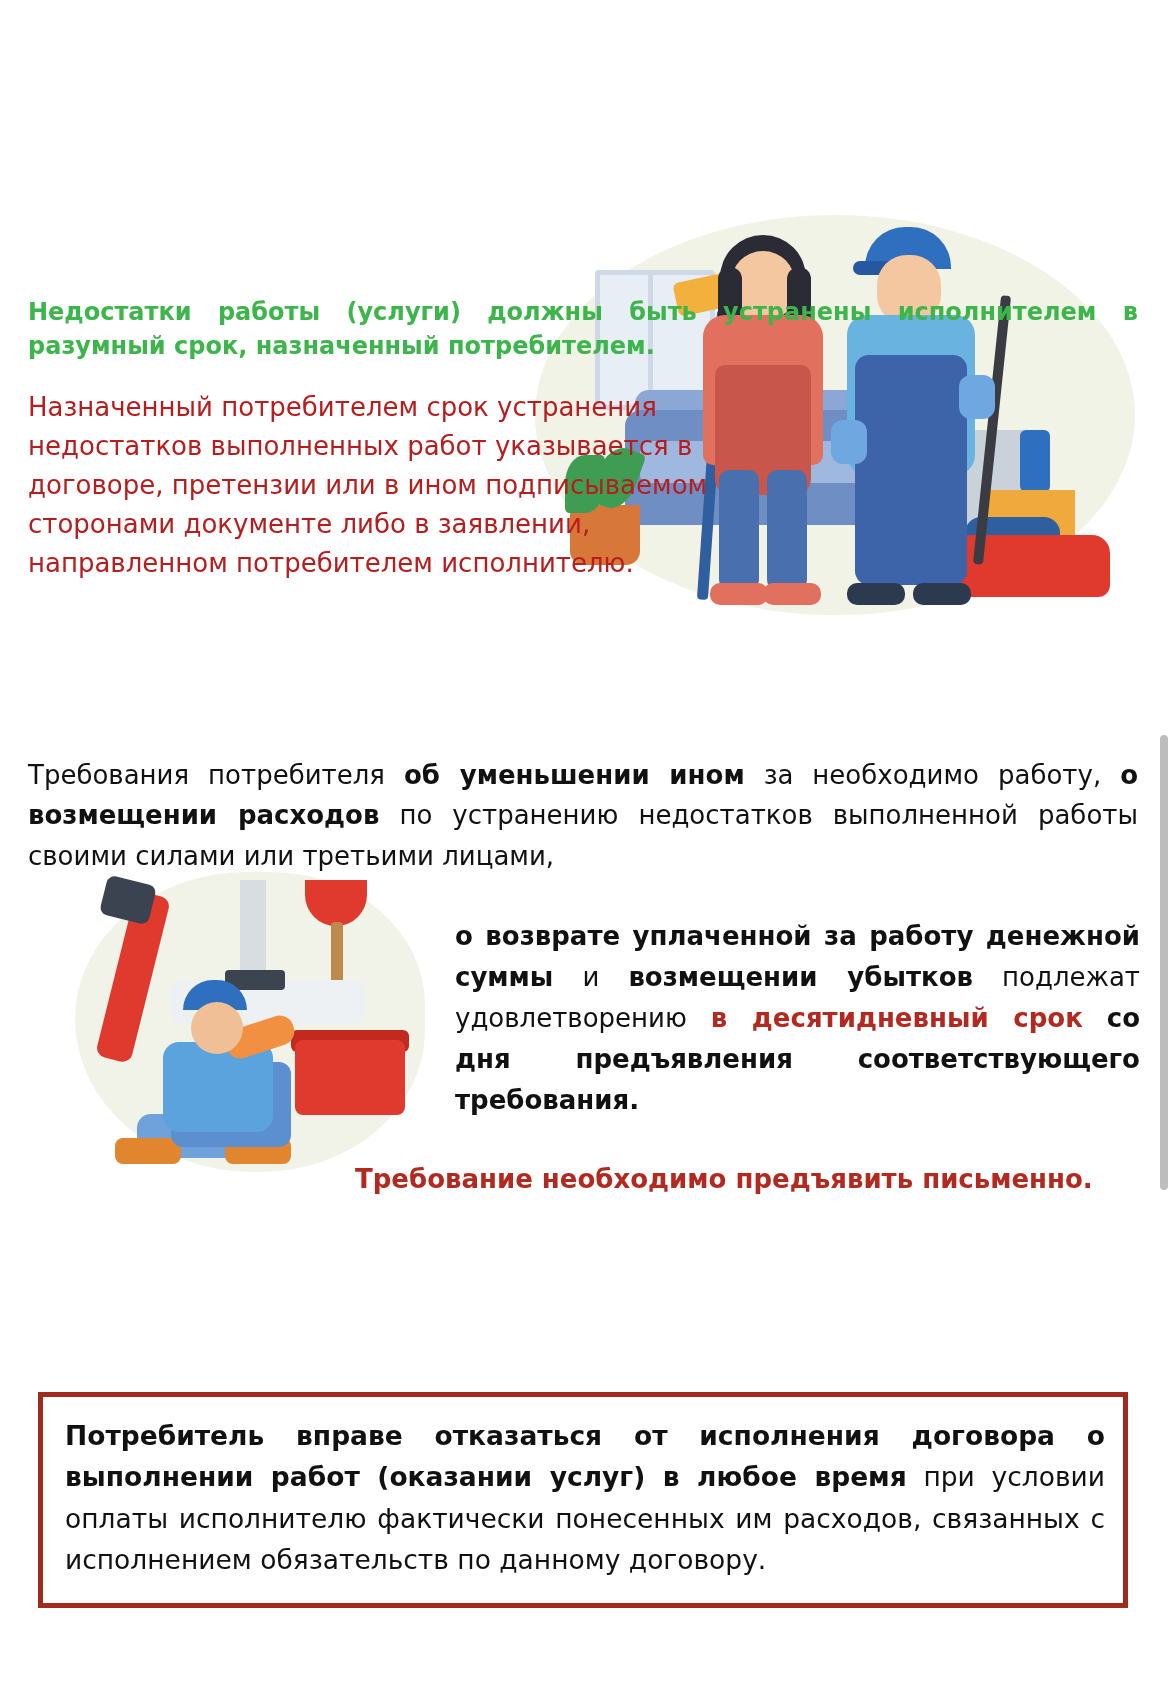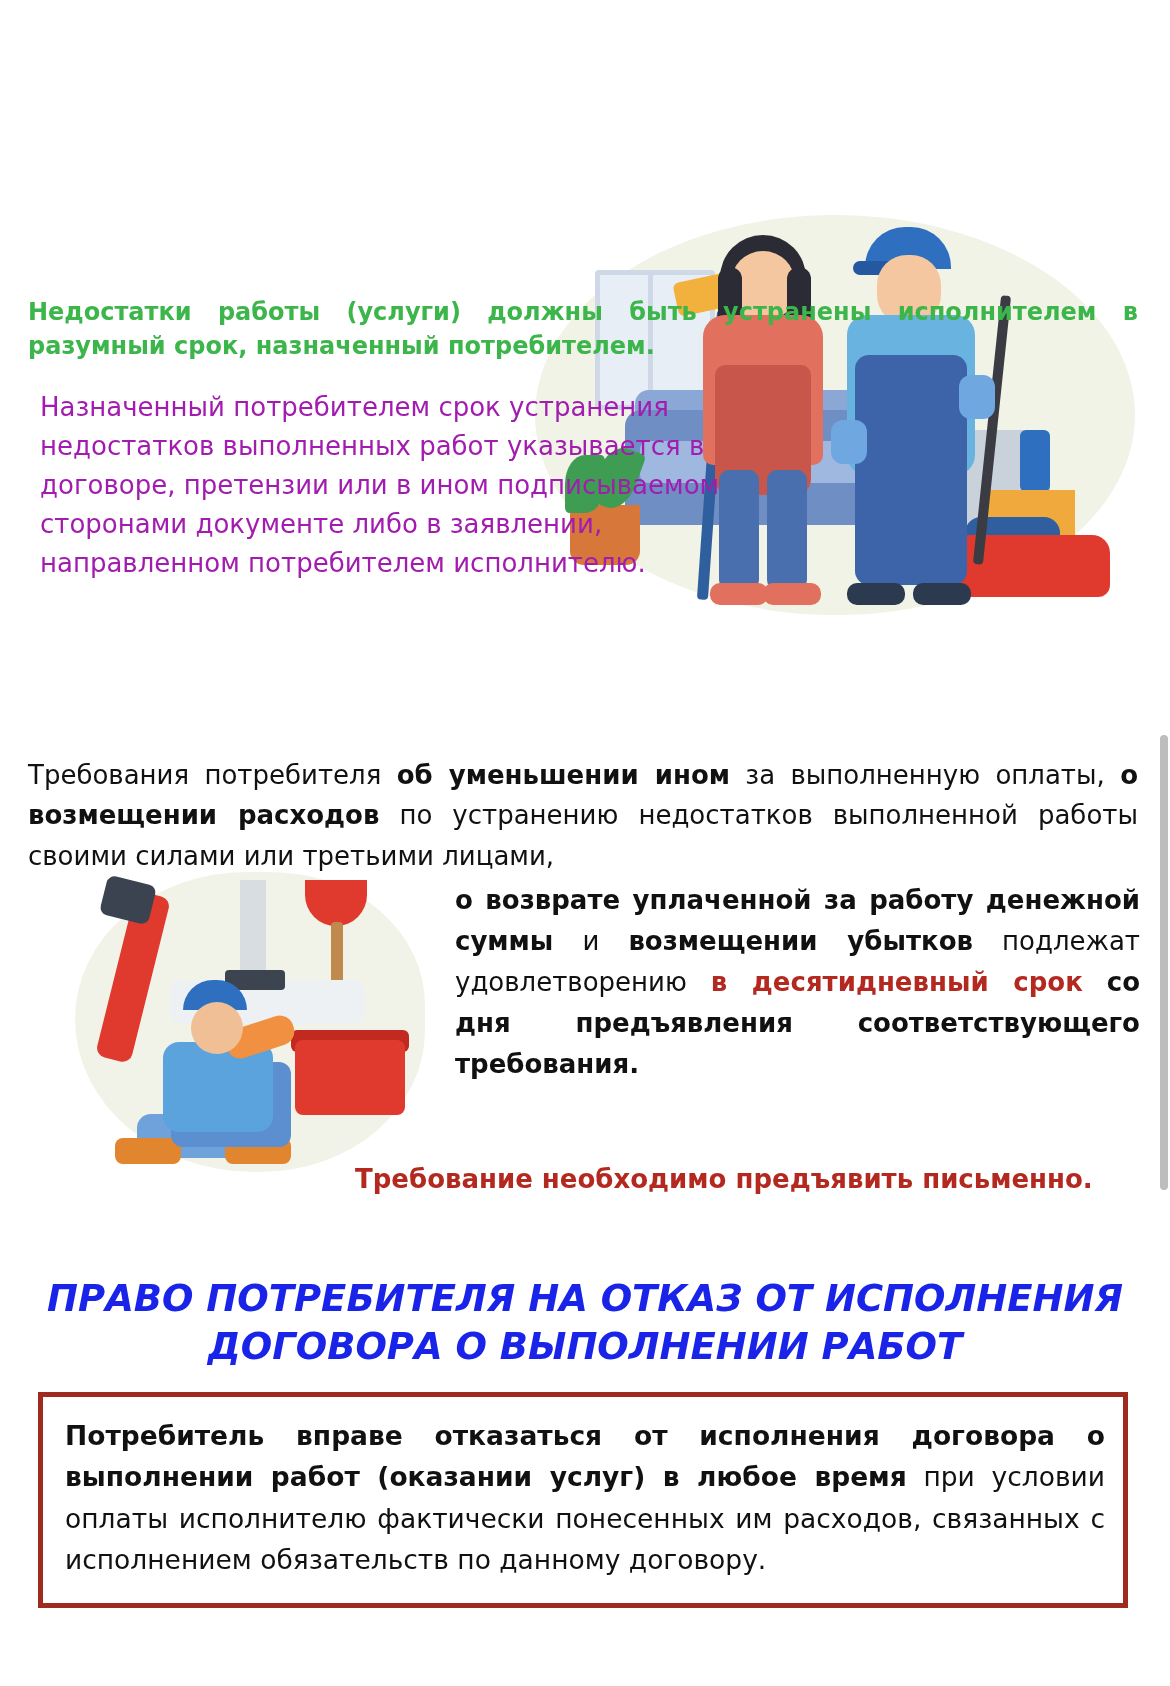--- a/index.html
+++ b/index.html
@@ -83,43 +83,43 @@
     font-family: "DejaVu Sans", sans-serif;
     font-weight: bold;
     font-size: 24px;
     line-height: 1.42;
     color: #3cb54a;
     text-align: justify;
   }
   .para-black-1 {
     position: absolute;
     top: 388px;
-    left: 40px;
+    left: 28px;
     width: 700px;
     font-family: "DejaVu Sans", sans-serif;
     font-size: 26px;
     line-height: 1.5;
-    color: #a21caf;
+    color: #b91c1c;
   }
   .para-black-2 {
     position: absolute;
     top: 755px;
     left: 28px;
     width: 1110px;
     font-family: "DejaVu Sans", sans-serif;
     font-size: 26px;
     line-height: 1.55;
     color: #111111;
     text-align: justify;
   }
   .para-black-2 b { font-weight: bold; }
 
   .para-right-block {
     position: absolute;
-    top: 880px;
+    top: 916px;
     left: 455px;
     width: 685px;
     font-family: "DejaVu Sans", sans-serif;
     font-size: 26px;
     line-height: 1.58;
     color: #111111;
     text-align: justify;
   }
   .para-right-block b { font-weight: bold; }
   .red { color: #b4291f; font-weight: bold; }
@@ -522,21 +522,21 @@
     <div class="m-shoe"></div>
     <div class="m-shoe2"></div>
   </div>
 
   <div class="para-green">Недостатки работы (услуги) должны быть устранены исполнителем в разумный срок, назначенный потребителем.</div>
 
   <div class="para-black-1">Назначенный потребителем срок устранения недостатков выполненных работ указывается в договоре, претензии или в ином подписываемом сторонами  документе либо в заявлении, направленном потребителем исполнителю.</div>
 
 
   <div class="para-black-2">
-    <span>Требования потребителя </span><b>об уменьшении ином</b><span> за выполненную оплаты, </span><b>о возмещении расходов</b><span> по устранению недостатков выполненной работы своими силами или третьими лицами,</span>
+    <span>Требования потребителя </span><b>об уменьшении ином</b><span> за необходимо работу, </span><b>о возмещении расходов</b><span> по устранению недостатков выполненной работы своими силами или третьими лицами,</span>
   </div>
 
   <div class="illus-plumber">
     <div class="p-blob"></div>
     <div class="wrench"></div>
     <div class="wrench-head"></div>
     <div class="plunger-cup"></div>
     <div class="plunger-stick"></div>
     <div class="pipe-v"></div>
     <div class="pipe-h"></div>
@@ -552,21 +552,20 @@
     <div class="pl-cap"></div>
     <div class="pl-face"></div>
   </div>
 
   <div class="para-right-block">
     <b>о возврате уплаченной за работу денежной суммы</b><span> и </span><b>возмещении убытков</b><span> подлежат удовлетворению </span><span class="red">в десятидневный срок</span><span> </span><b>со дня предъявления соответствующего требования.</b>
   </div>
 
   <div class="para-red-note">Требование необходимо предъявить письменно.</div>
 
-  <div class="title-blue-3">ПРАВО ПОТРЕБИТЕЛЯ НА ОТКАЗ ОТ ИСПОЛНЕНИЯ ДОГОВОРА О ВЫПОЛНЕНИИ РАБОТ</div>
 
   <div class="box">
     <div class="box-text">
       <b>Потребитель вправе отказаться от исполнения договора о выполнении работ (оказании услуг) в любое время</b><span> при условии оплаты исполнителю фактически понесенных им расходов, связанных с исполнением обязательств по данному договору.</span>
     </div>
   </div>
 
   <div class="scroll-track"></div>
 
 </div>

